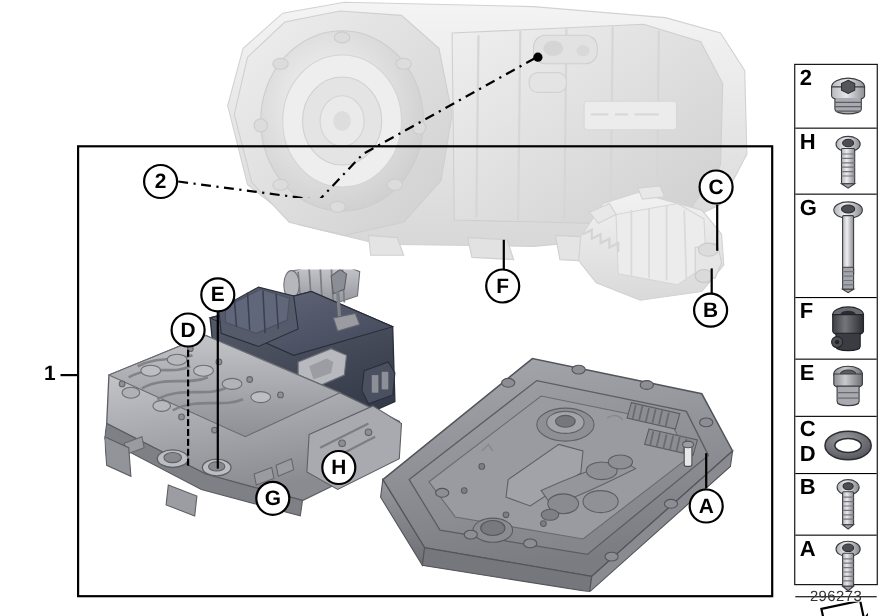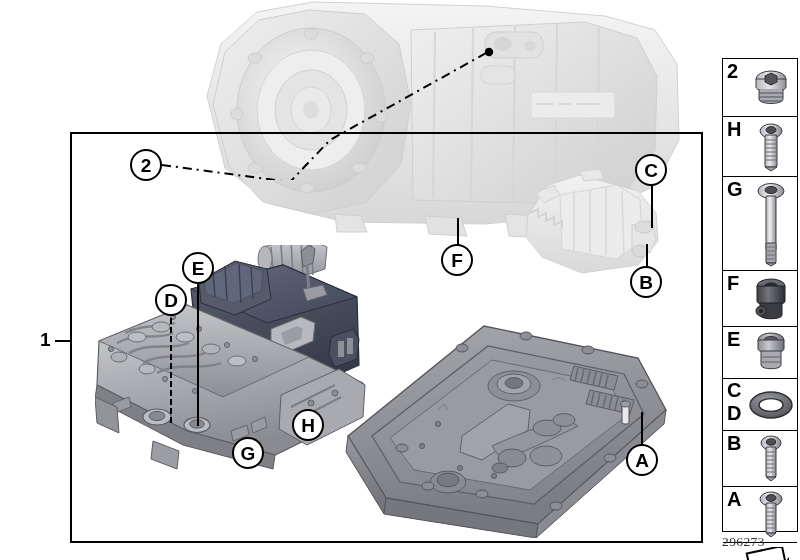--- a/index.html
+++ b/index.html
@@ -77,23 +77,23 @@
   .legend-letter.stacked{top:1px;}
   .legend-art{
     position:absolute;
     right:3px;top:0;bottom:0;
     width:46px;
     display:flex;align-items:center;justify-content:center;
   }
   .partnum{
     position:absolute;
     left:722px;top:534px;width:76px;
+    text-align:center;
     font-size:13.5px;color:#333;
     letter-spacing:.4px;
-    font-family:Liberation Serif, serif;
   }
 
   
   .ghost{position:absolute;}
 </style>
 </head>
 <body>
 
 <div id="root">
 

